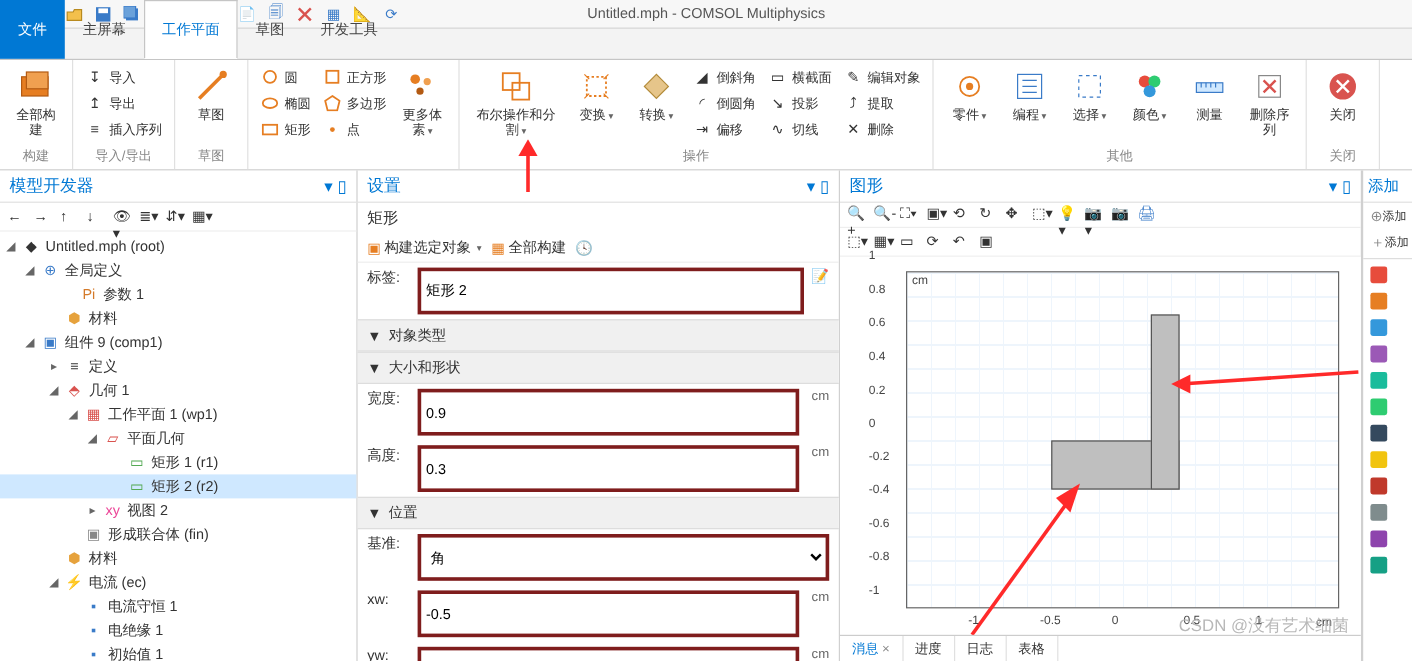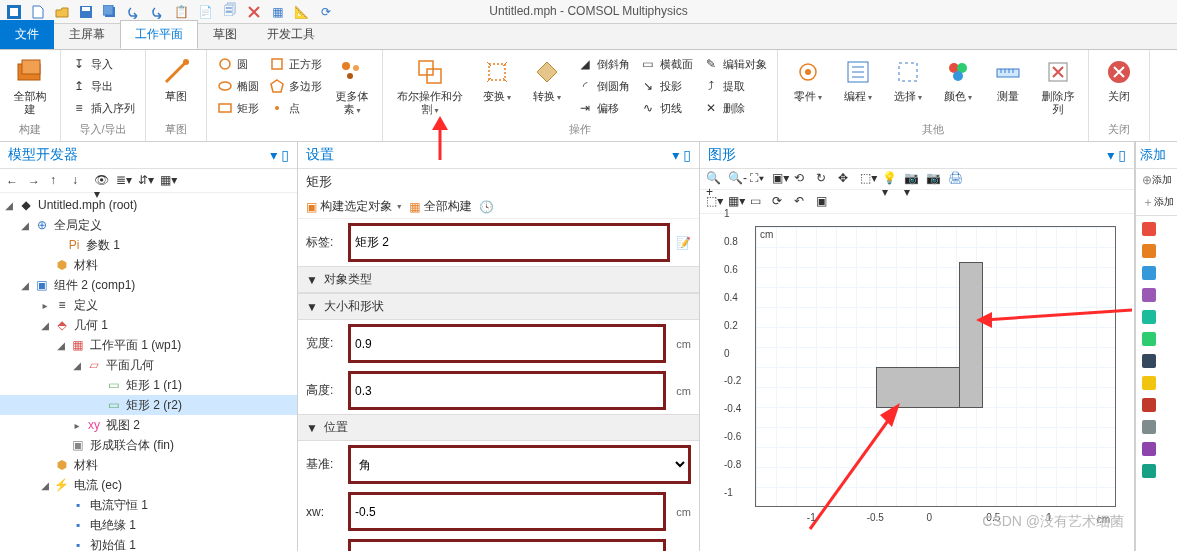--- a/index.html
+++ b/index.html
@@ -1,21 +1,21 @@
 <!DOCTYPE html>
 <html><head>
 <meta charset="utf-8">
 <style>
   * { box-sizing: border-box; margin: 0; padding: 0; }
   body { font-family: "Microsoft YaHei", Arial, sans-serif; font-size: 12px; color: #333; background: #fff; width: 1177px; height: 551px; overflow: hidden; position: relative; }
   .qat { height: 24px; display: flex; align-items: center; gap: 8px; padding: 0 6px; border-bottom: 1px solid #d0d0d0; background: #f7f7f7; }
   .qat .ic { width: 16px; height: 16px; display: inline-flex; align-items: center; justify-content: center; color: #3a7bc8; }
   .title { position: absolute; left: 50%; top: 4px; transform: translateX(-50%); font-size: 12px; color: #555; }
   .tabs { height: 26px; display: flex; align-items: flex-end; background: #f3f3f3; border-bottom: 1px solid #c5c5c5; }
-  .tab { padding: 5px 14px; font-size: 12px; color: #444; border: 1px solid transparent; cursor: pointer; margin-top: 48px; }
+  .tab { padding: 15px 14px; font-size: 12px; color: #444; border: 1px solid transparent; cursor: pointer; margin-top: 48px; }
   .tab.file { background: #0078d4; color: #fff; }
   .tab.active { background: #fff; border: 1px solid #c5c5c5; border-bottom: 1px solid #fff; color: #0078d4; }
   .ribbon { height: 92px; background: #fff; border-bottom: 1px solid #d0d0d0; display: flex; }
   .rgroup { border-right: 1px solid #e0e0e0; padding: 4px 8px; display: flex; flex-direction: column; justify-content: space-between; }
   .rgroup .gtitle { text-align: center; font-size: 11px; color: #888; padding-top: 2px; }
   .rgroup .gbody { display: flex; align-items: flex-start; gap: 6px; flex: 1; }
   .big-btn { width: 44px; display: flex; flex-direction: column; align-items: center; gap: 2px; padding: 2px; cursor: pointer; }
   .big-btn .bic { width: 32px; height: 32px; display: flex; align-items: center; justify-content: center; }
   .big-btn .blbl { font-size: 11px; text-align: center; line-height: 13px; }
   .col3 { display: flex; flex-direction: column; gap: 2px; }
@@ -28,21 +28,21 @@
   .phead { display: flex; align-items: center; justify-content: space-between; padding: 4px 8px; font-size: 14px; color: #0078d4; border-bottom: 1px solid #e0e0e0; }
   .phead .ctrls { display: flex; gap: 4px; align-items: center; }
   .ptool { display: flex; align-items: center; gap: 6px; padding: 2px 6px; border-bottom: 1px solid #eee; height: 24px; }
   .ptool .ic { width: 16px; height: 16px; }
   .tree { flex: 1; overflow: auto; padding: 2px 0; }
   .node { display: flex; align-items: center; gap: 4px; height: 20px; padding: 0 4px; white-space: nowrap; cursor: pointer; }
   .node .exp { width: 10px; font-size: 10px; color: #666; text-align: center; }
   .node .nic { width: 16px; height: 16px; display: inline-flex; align-items: center; justify-content: center; }
   .node.selected { background: #cfe8ff; }
   .section-h { background: #f0f0f0; border-top: 1px solid #ddd; border-bottom: 1px solid #ddd; padding: 4px 8px; display: flex; align-items: center; gap: 6px; font-size: 12px; }
-  .formrow { display: flex; align-items: center; gap: 6px; padding: 4px 8px; }
+  .formrow { display: flex; align-items: flex-start; gap: 6px; padding: 4px 8px; }
   .formrow label { width: 36px; }
   .formrow input, .formrow select { flex: 1; border: 3px solid #7f1d1d; padding: 2px 4px; font-size: 12px; height: 39px; background: #fff; }
   .unit { color: #666; font-size: 11px; margin-left: 4px; }
   .settings-toolbar { display: flex; align-items: center; gap: 8px; padding: 3px 8px; border-bottom: 1px solid #eee; }
   .stbtn { display: flex; align-items: center; gap: 3px; cursor: pointer; }
   .graph-area { flex: 1; position: relative; background: #fff; }
   .plot { position: absolute; left: 55px; top: 12px; right: 18px; bottom: 44px; background: repeating-linear-gradient(#eef5fc,#eef5fc 1px,transparent 1px,transparent 20px),repeating-linear-gradient(90deg,#eef5fc,#eef5fc 1px,transparent 1px,transparent 20px); border: 1px solid #666; }
   .rect-shape { position: absolute; background: #bfbfbf; border: 1px solid #555; }
   .axis-lbl { position: absolute; font-size: 10px; color: #444; }
   .watermark { position: absolute; right: 10px; bottom: 20px; color: #b8b8b8; font-size: 14px; }
@@ -425,21 +425,21 @@
           <span>参数 1</span>
         </div>
       <div class="node" style="padding-left:40px">
           <span class="exp"></span>
           <span class="nic" style="color:#e6a23c">⬢</span>
           <span>材料</span>
         </div>
       <div class="node" style="padding-left:20px">
           <span class="exp">◢</span>
           <span class="nic" style="color:#3a7bc8">▣</span>
-          <span>组件 2 (comp1)</span>
+          <span>组件 9 (comp1)</span>
         </div>
       <div class="node" style="padding-left:40px">
           <span class="exp">▸</span>
           <span class="nic">≡</span>
           <span>定义</span>
         </div>
       <div class="node" style="padding-left:40px">
           <span class="exp">◢</span>
           <span class="nic" style="color:#d9534f">⬘</span>
           <span>几何 1</span>
@@ -625,20 +625,26 @@
         <div class="axis-lbl" style="top: 77.7px; left: 24px;">0.4</div>
         <div class="axis-lbl" style="top: 49.8px; left: 24px;">0.6</div>
         <div class="axis-lbl" style="top: 21.9px; left: 24px;">0.8</div>
         <div class="axis-lbl" style="top: -6px; left: 24px;">1</div>
         <div class="axis-lbl" style="left: 106.833px; bottom: 28px;">-1</div>
         <div class="axis-lbl" style="left: 166.667px; bottom: 28px;">-0.5</div>
         <div class="axis-lbl" style="left: 226.5px; bottom: 28px;">0</div>
         <div class="axis-lbl" style="left: 286.333px; bottom: 28px;">0.5</div>
         <div class="axis-lbl" style="left: 346.167px; bottom: 28px;">1</div>
       </div>
+    <div class="bottom-tabs">
+      <div class="btab active"><span>消息</span> <span style="color:#888">×</span></div>
+      <div class="btab">进度</div>
+      <div class="btab">日志</div>
+      <div class="btab">表格</div>
+    </div>
     <div class="watermark">CSDN @没有艺术细菌</div>
   </div>
 
   <div class="right-pane">
     <div class="phead" style="padding:4px 4px">
         <span>添加</span>
       </div>
     <div class="ricon">
         <span style="color:#888">⊕</span> 
         <span style="font-size:10px">添加</span>

